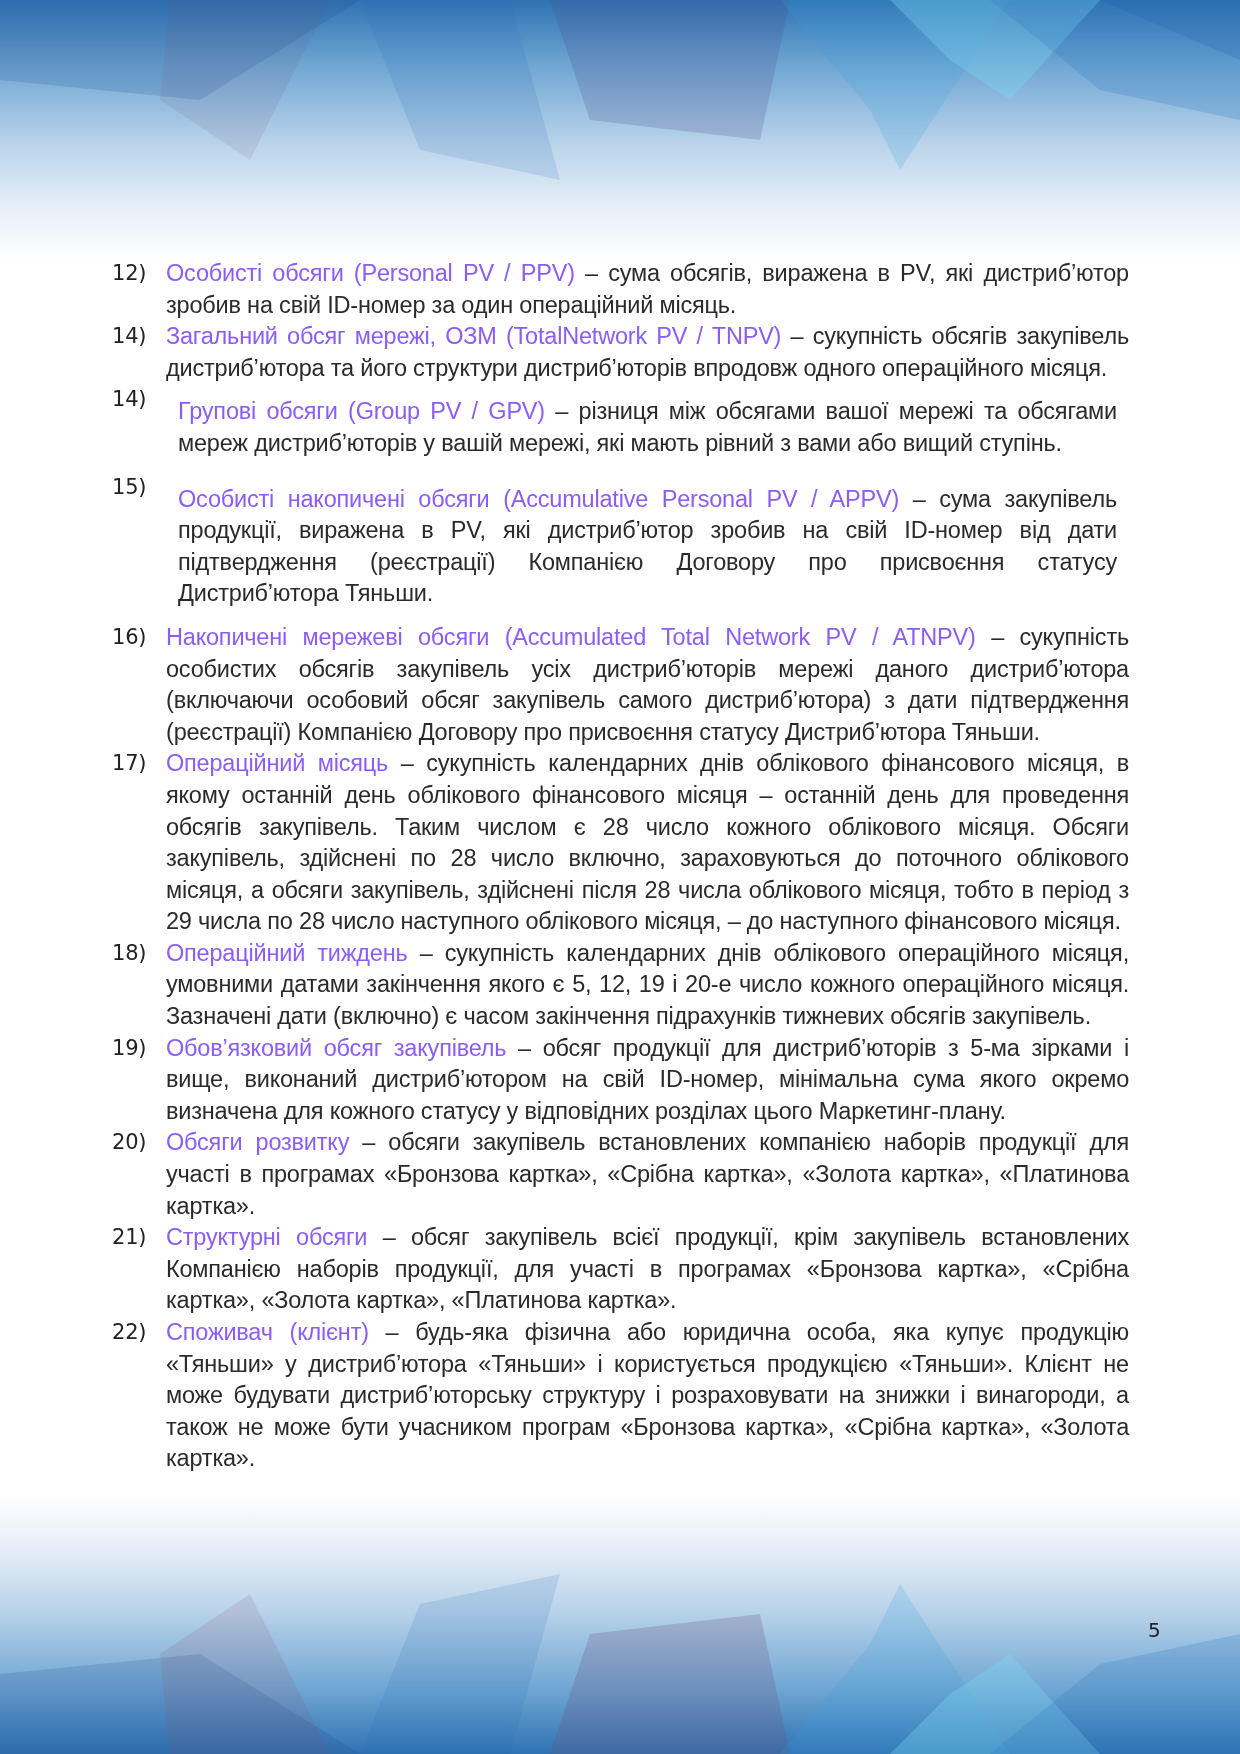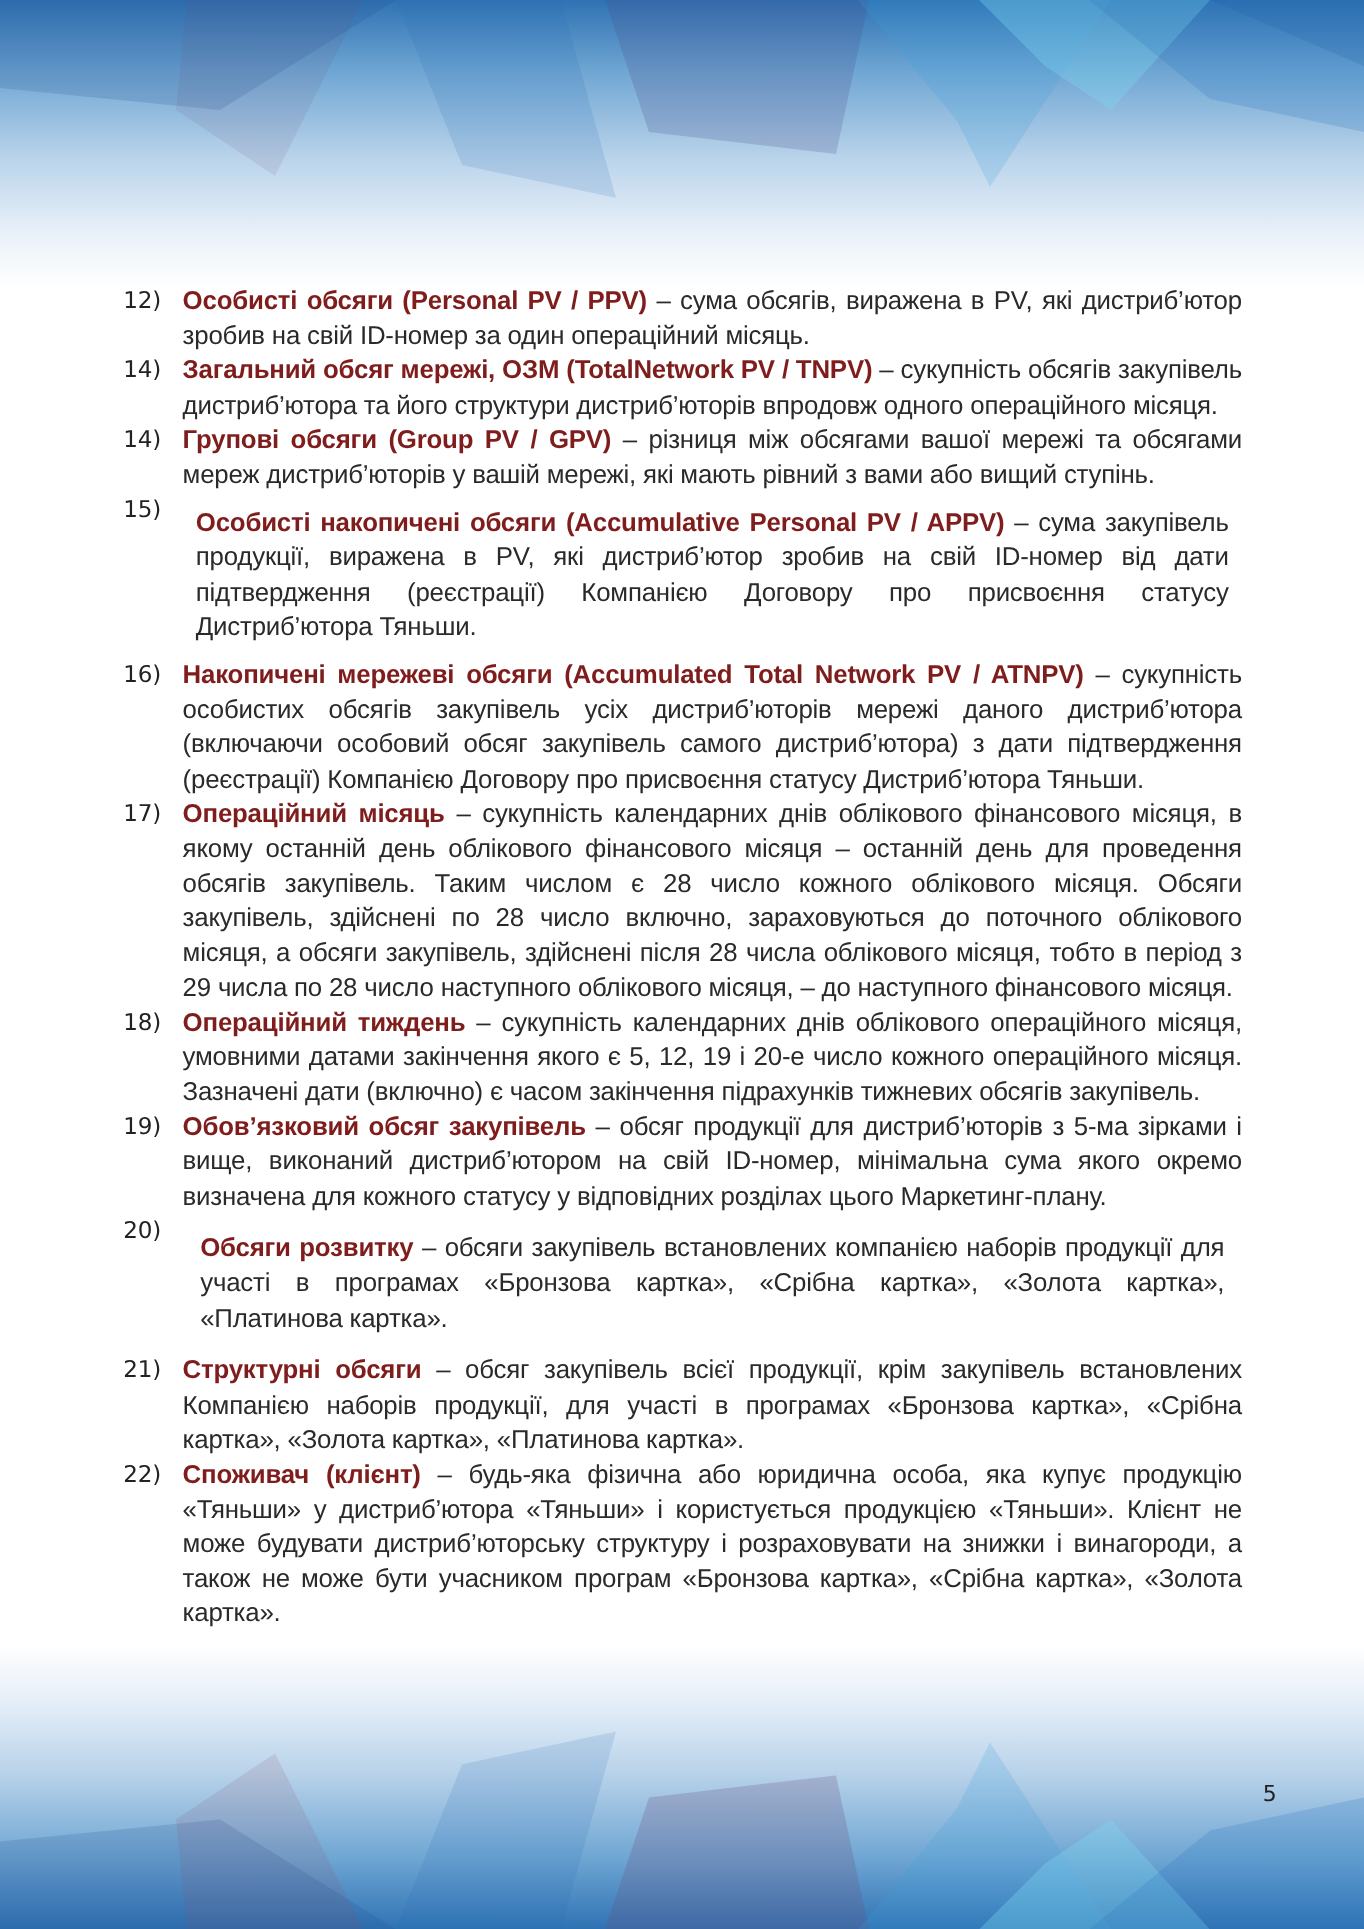--- a/index.html
+++ b/index.html
@@ -47,21 +47,21 @@
       font-family: "DejaVu Sans", sans-serif;
       font-size: 21px;
       color: #222;
     }
     .body {
       flex: 1 1 auto;
       text-align: justify;
       hyphens: manual;
       font-stretch: condensed;
     }
-    .body .term { font-weight: bold; color: #7f1d1d; }
+    .body .term { font-weight: normal; color: #8b5cf6; }
     .body .def { color: #2a2a2a; }
     .page-number {
       position: absolute;
       left: 1148px;
       top: 1618px;
       font-family: "DejaVu Sans", sans-serif;
       font-size: 20px;
       color: #222;
       z-index: 2;
     }
@@ -96,21 +96,21 @@
   <div class="item">
     <span class="num">12)</span>
     <p class="body" style="margin:0"><span class="term">Особисті обсяги (Personal PV / PPV)</span><span class="def"> – сума обсягів, виражена в PV, які дистриб’ютор зробив на свій ID-номер за один операційний місяць.</span></p>
   </div>
   <div class="item">
     <span class="num">14)</span>
     <p class="body" style="margin:0"><span class="term">Загальний обсяг мережі, ОЗМ (TotalNetwork PV / TNPV)</span><span class="def"> – сукупність обсягів закупівель дистриб’ютора та його структури дистриб’юторів впродовж одного операційного місяця.</span></p>
   </div>
   <div class="item">
     <span class="num">14)</span>
-    <p class="body" style="margin:0"><span class="term">Групові обсяги (Group PV / GPV)</span><span class="def"> – різниця між обсягами вашої мережі та обсягами мереж дистриб’юторів у вашій мережі, які мають рівний з вами або вищий ступінь.</span></p>
+    <p class="body" style="margin:12px"><span class="term">Групові обсяги (Group PV / GPV)</span><span class="def"> – різниця між обсягами вашої мережі та обсягами мереж дистриб’юторів у вашій мережі, які мають рівний з вами або вищий ступінь.</span></p>
   </div>
   <div class="item">
     <span class="num">15)</span>
     <p class="body" style="margin:12px"><span class="term">Особисті накопичені обсяги (Accumulative Personal PV / APPV)</span><span class="def"> – сума закупівель продукції, виражена в PV, які дистриб’ютор зробив на свій ID-номер від дати підтвердження (реєстрації) Компанією Договору про присвоєння статусу Дистриб’ютора Тяньши.</span></p>
   </div>
   <div class="item">
     <span class="num">16)</span>
     <p class="body" style="margin:0"><span class="term">Накопичені мережеві обсяги (Accumulated Total Network PV / ATNPV)</span><span class="def"> – сукупність особистих обсягів закупівель усіх дистриб’юторів мережі даного дистриб’ютора (включаючи особовий обсяг закупівель самого дистриб’ютора) з дати підтвердження (реєстрації) Компанією Договору про присвоєння статусу Дистриб’ютора Тяньши.</span></p>
   </div>
   <div class="item">
@@ -120,21 +120,21 @@
   <div class="item">
     <span class="num">18)</span>
     <p class="body" style="margin:0"><span class="term">Операційний тиждень</span><span class="def"> – сукупність календарних днів облікового операційного місяця, умовними датами закінчення якого є 5, 12, 19 і 20-е число кожного операційного місяця. Зазначені дати (включно) є часом закінчення підрахунків тижневих обсягів закупівель.</span></p>
   </div>
   <div class="item">
     <span class="num">19)</span>
     <p class="body" style="margin:0"><span class="term">Обов’язковий обсяг закупівель</span><span class="def"> – обсяг продукції для дистриб’юторів з 5-ма зірками і вище, виконаний дистриб’ютором на свій ID-номер, мінімальна сума якого окремо визначена для кожного статусу у відповідних розділах цього Маркетинг-плану.</span></p>
   </div>
   <div class="item">
     <span class="num">20)</span>
-    <p class="body" style="margin:16px"><span class="term">Обсяги розвитку</span><span class="def"> – обсяги закупівель встановлених компанією наборів продукції для участі в програмах «Бронзова картка», «Срібна картка», «Золота картка», «Платинова картка».</span></p>
+    <p class="body" style="margin:0"><span class="term">Обсяги розвитку</span><span class="def"> – обсяги закупівель встановлених компанією наборів продукції для участі в програмах «Бронзова картка», «Срібна картка», «Золота картка», «Платинова картка».</span></p>
   </div>
   <div class="item">
     <span class="num">21)</span>
     <p class="body" style="margin:0"><span class="term">Структурні обсяги</span><span class="def"> – обсяг закупівель всієї продукції, крім закупівель встановлених Компанією наборів продукції, для участі в програмах «Бронзова картка», «Срібна картка», «Золота картка», «Платинова картка».</span></p>
   </div>
   <div class="item">
     <span class="num">22)</span>
     <p class="body" style="margin:0"><span class="term">Споживач (клієнт)</span><span class="def"> – будь-яка фізична або юридична особа, яка купує продукцію «Тяньши» у дистриб’ютора «Тяньши» і користується продукцією «Тяньши». Клієнт не може будувати дистриб’юторську структуру і розраховувати на знижки і винагороди, а також не може бути учасником програм «Бронзова картка», «Срібна картка», «Золота картка».</span></p>
   </div>
 </main>

